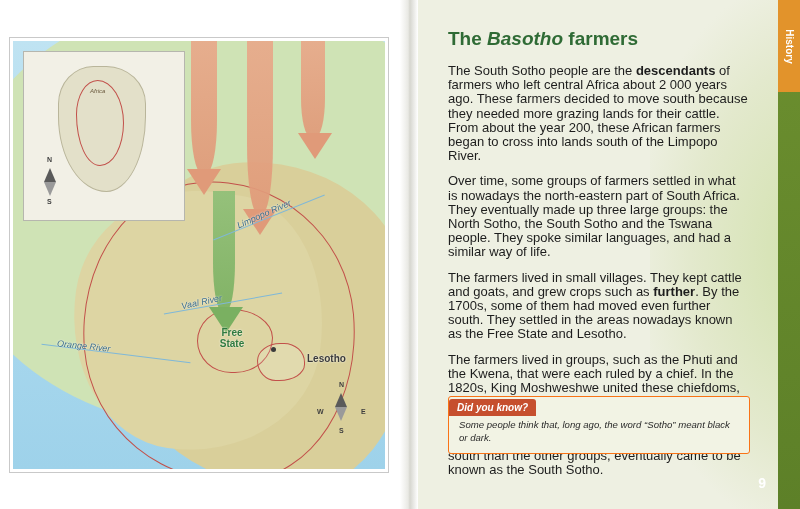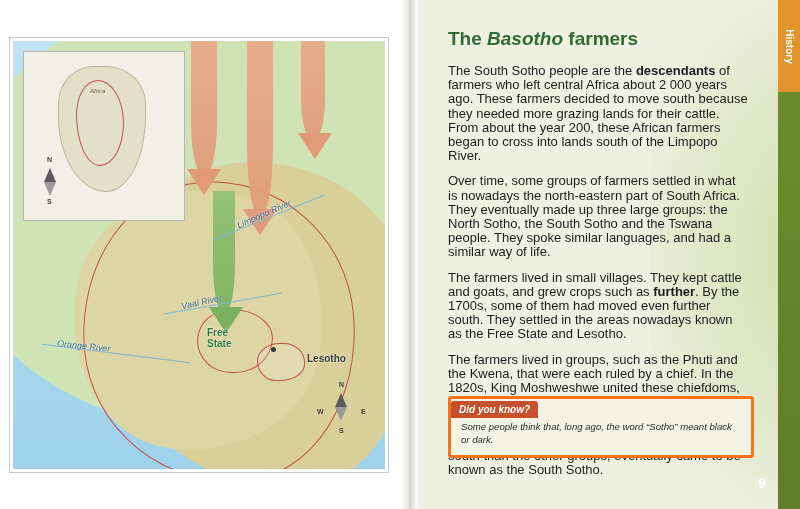--- a/index.html
+++ b/index.html
@@ -110,21 +110,21 @@
   .map-label{
     position:absolute;font-style:italic;font-size:9px;color:#3d6f8e;
     text-shadow:0 0 2px #ffffff;
   }
   .place-label{
     position:absolute;font-size:10px;color:#3a3a3a;font-weight:bold;
     text-shadow:0 0 2px #fff;
   }
   .green-label{
     position:absolute;font-size:10px;color:#2f7a3f;font-weight:bold;
-    text-align:left;line-height:11px;text-shadow:0 0 2px #fff;
+    text-align:center;line-height:11px;text-shadow:0 0 2px #fff;
   }
   .city-dot{position:absolute;width:5px;height:5px;border-radius:50%;background:#3a3a3a;}
   .caption-bar{
     position:absolute;left:0;bottom:0;width:372px;height:46px;
     background:#ffffff;border-top:1px solid #d8d8d8;
     display:flex;align-items:center;justify-content:center;
   }
   .caption-text{
     font-style:italic;font-size:10.5px;color:#2b2b2b;line-height:14px;
     text-align:center;padding:0 12px;
@@ -164,21 +164,21 @@
   }
   h1.title .it{font-style:italic;}
   p.body{
     margin:0 0 11px 0;font-size:13px;line-height:14.2px;color:#1d1d1d;
     text-align:left;
   }
   p.body b{font-weight:bold;}
   p.body i{font-style:italic;}
   .didyouknow{
     position:absolute;left:30px;top:396px;width:300px;
-    background:#f2f3e4;border:3px solid #f97316;
+    background:#f2f3e4;border:1px solid #f97316;
     border-radius:3px;
   }
   .dyk-head{
     background:#c64f2e;color:#ffffff;font-size:10px;font-weight:bold;font-style:italic;
     padding:3px 8px;display:inline-block;border-radius:3px 3px 0 0;
   }
   .dyk-body{
     font-style:italic;font-size:9.6px;line-height:13px;color:#2b2b2b;
     padding:2px 10px 9px 10px;
   }

